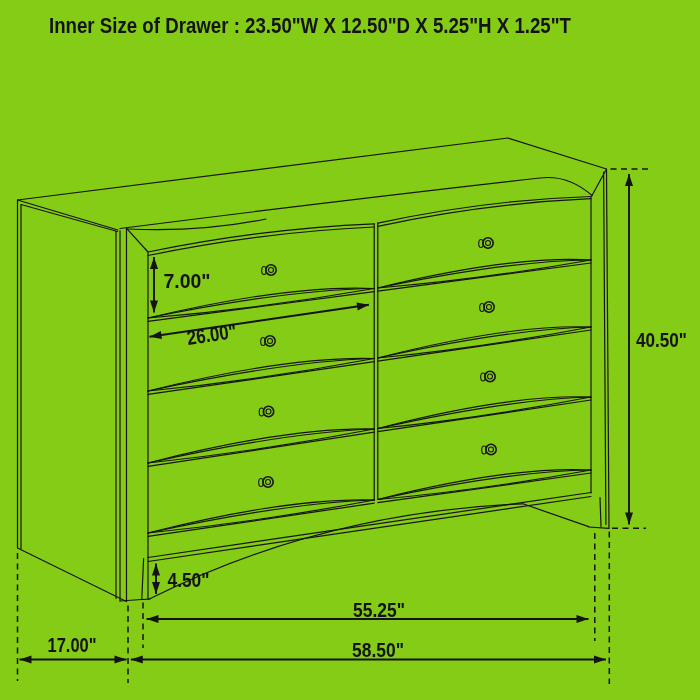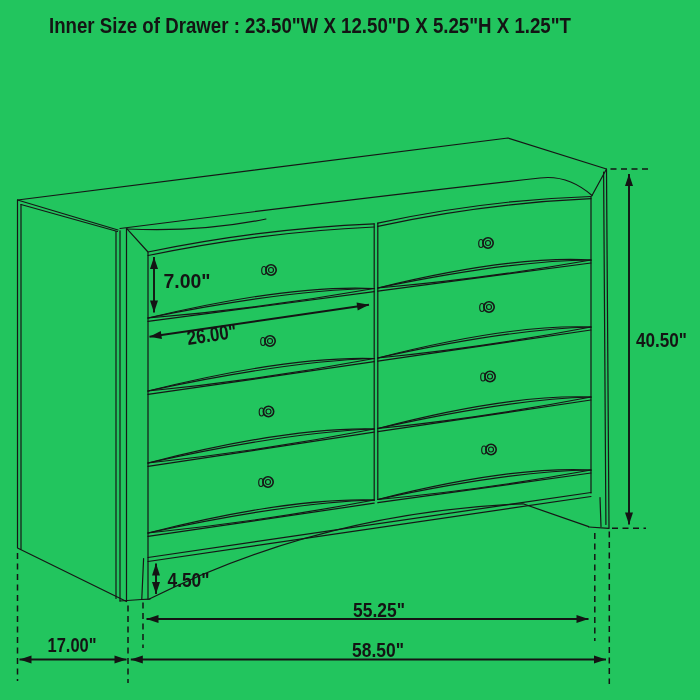--- a/index.html
+++ b/index.html
@@ -1,19 +1,19 @@
 <!DOCTYPE html>
 <html><head>
 <meta charset="utf-8">
 <style>
   html,body{margin:0;padding:0;background:#ffffff;}
   .stage{
     position:relative;
     width:700px;height:700px;
-    background:#22c55e;
+    background:#84cc16;
     overflow:hidden;
     font-family:"Liberation Sans","DejaVu Sans",sans-serif;
   }
   svg text{
     font-family:"Liberation Sans","DejaVu Sans",sans-serif;
     font-weight:bold;
     fill:#141414;
   }
   .title-text{font-size:21.5px;}
   .dim-text{font-size:20.5px;}

